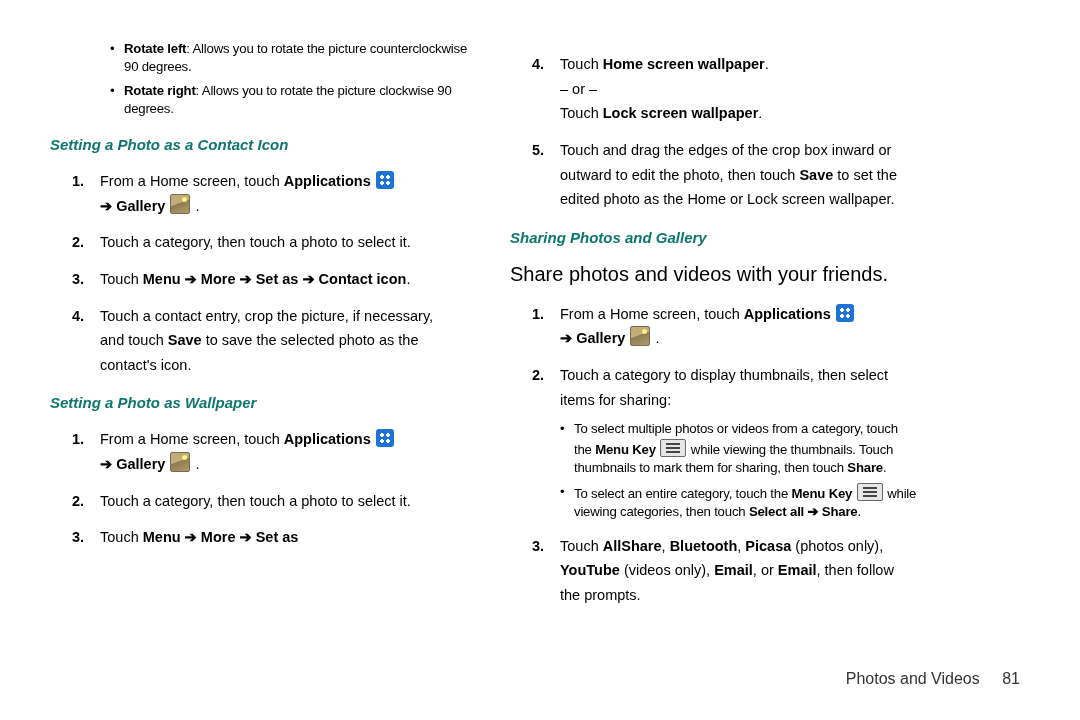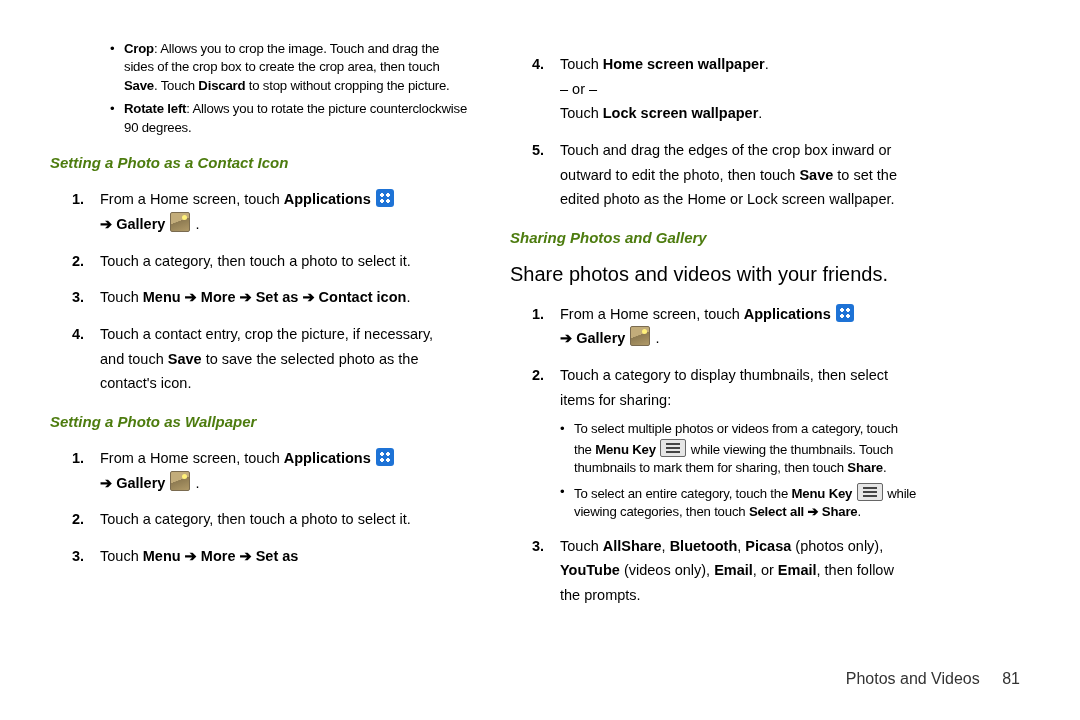--- a/index.html
+++ b/index.html
@@ -38,21 +38,21 @@
     padding-left: 14px;
     margin-bottom: 5px;
   }
   ul.sub li::before {
     content: "•";
     position: absolute;
     left: 0;
     top: 0;
   }
   .heading {
-    color: #4d7c0f;
+    color: #0f766e;
     font-style: italic;
     font-weight: bold;
     font-size: 15px;
     margin: 14px 0 8px 0;
   }
   ol.steps {
     list-style: none;
     padding-left: 0;
     margin: 12px;
     counter-reset: step;
@@ -145,24 +145,24 @@
 </style>
 </head>
 <body>
 
 <div class="columns">
 
   <div class="col">
 
     <ul class="sub tight-block" style="margin-left:60px;">
       <li>
-        <b>Crop</b><span>: Allows you to crop the image. Touch and drag the sides of the crop box to create the crop area, then touch </span><b>Save</b><span>. Touch </span><b>Discard</b><span> to stop without cropping the picture.</span>
-      </li>
-      <li>
         <b>Rotate left</b><span>: Allows you to rotate the picture counterclockwise 90 degrees.</span>
+      </li>
+      <li>
+        <b>Rotate right</b><span>: Allows you to rotate the picture clockwise 90 degrees.</span>
       </li>
     </ul>
 
     <div class="heading">Setting a Photo as a Contact Icon</div>
 
     <ol class="steps" style="margin-left:22px;">
       <li>
         <span>From a Home screen, touch </span><b>Applications</b>
         <span class="icon-apps"></span><br>
         <b> ➔ </b><b>Gallery</b>

